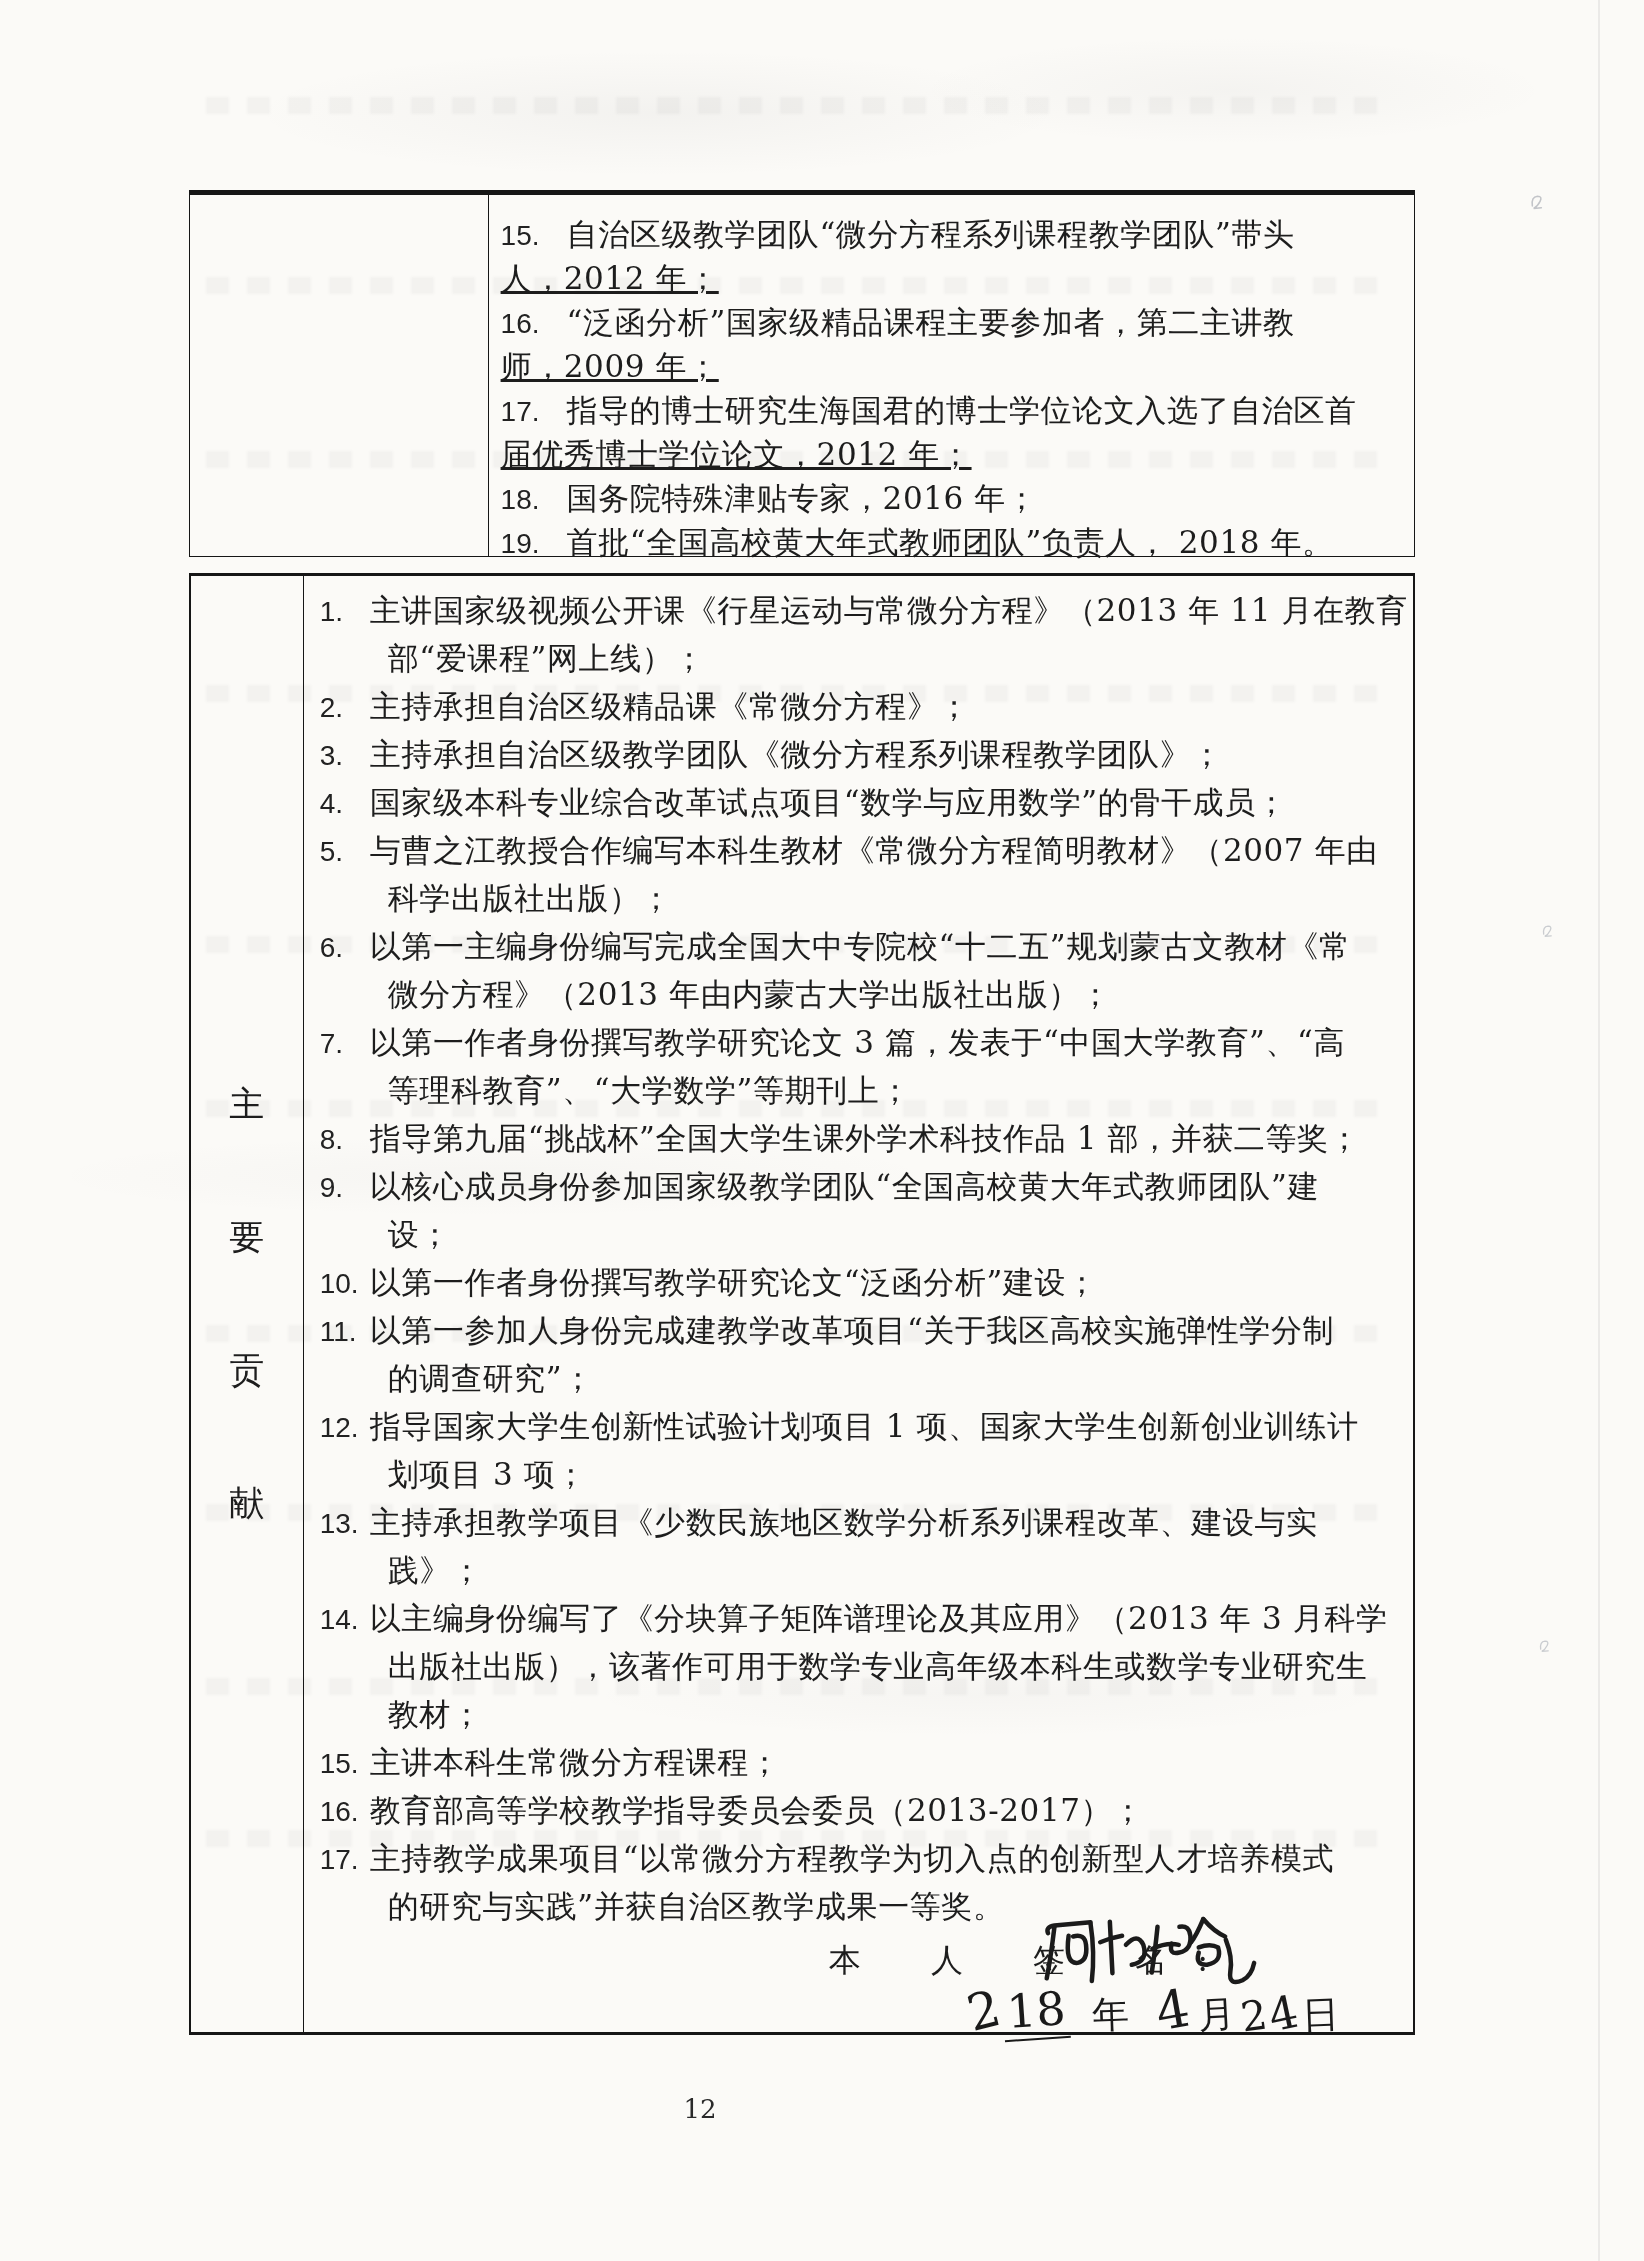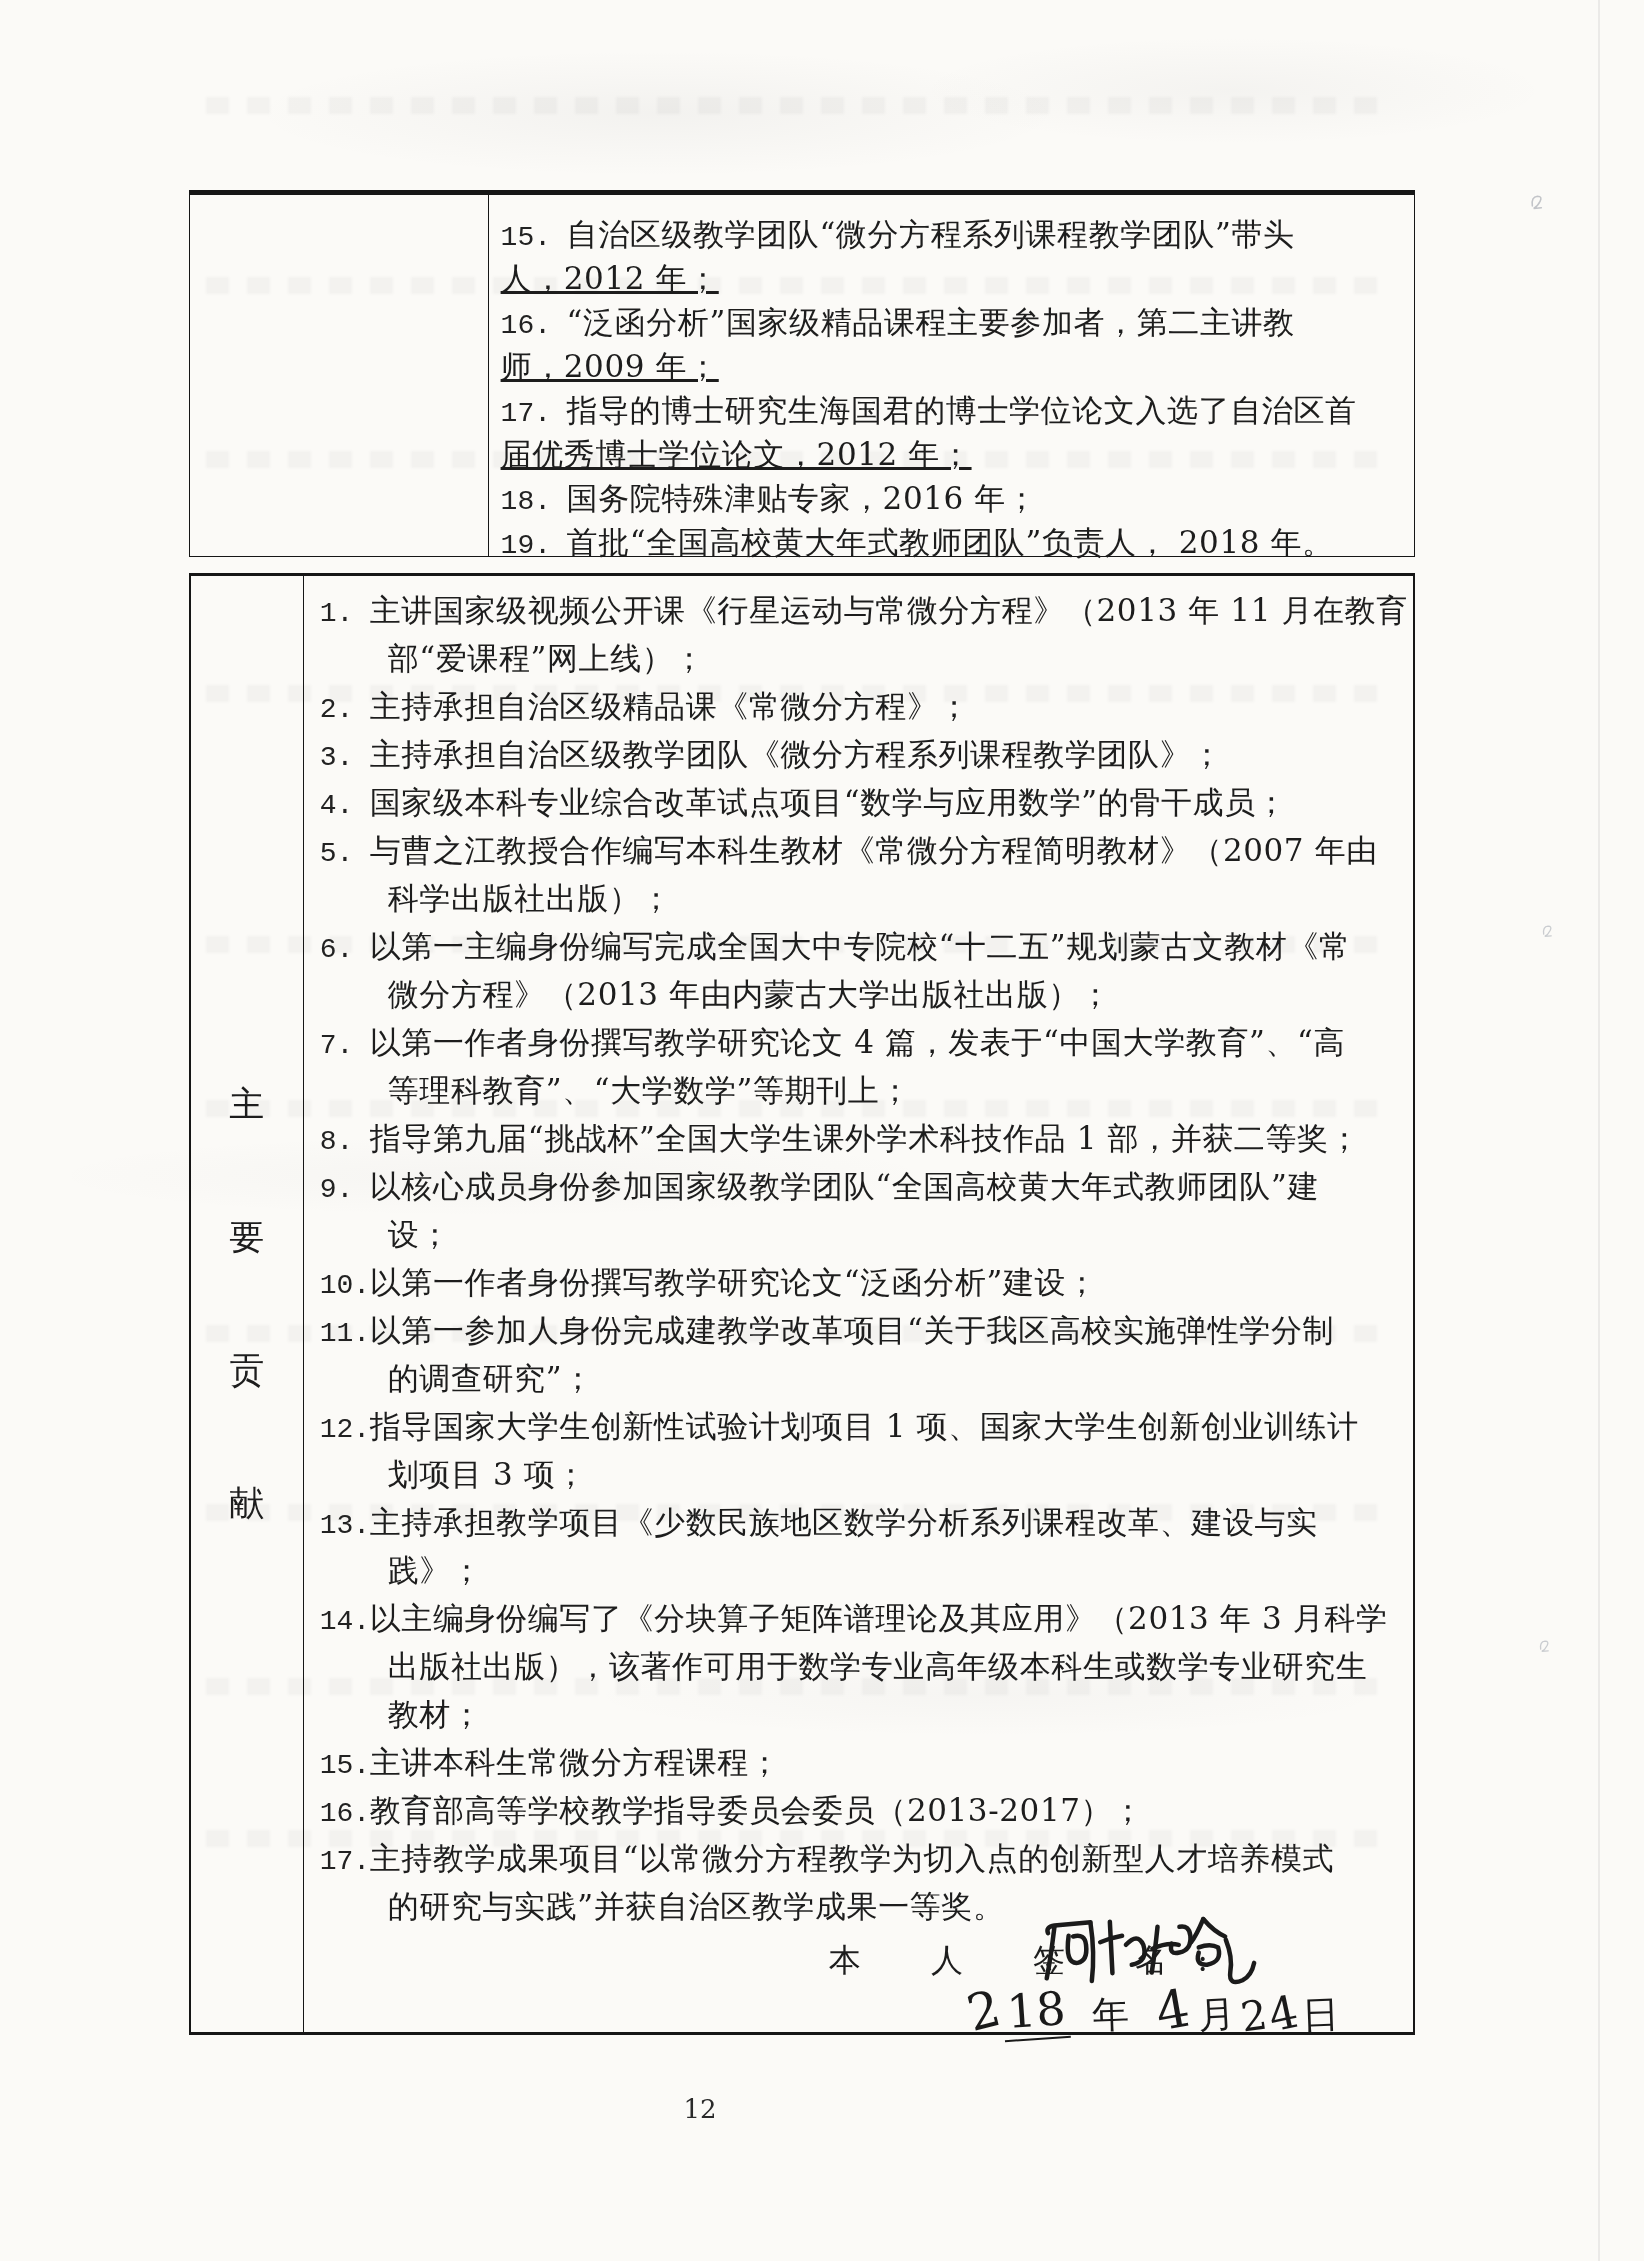--- a/index.html
+++ b/index.html
@@ -59,21 +59,21 @@
   .cell-main-content{
     flex:1;box-sizing:border-box;padding:10.3px 5.2px 0 16px;position:relative;
   }
 
   
   .ln{white-space:pre;display:flex;align-items:baseline;}
   .tbl-top .ln{height:44px;line-height:44px;}
   .tbl-main .ln{height:48px;line-height:48px;}
   .no{
     display:inline-block;font-size:28px;
-    font-family:Liberation Mono, monospace;
+    font-family:Liberation Sans, sans-serif;
     color:#222;flex:0 0 auto;
   }
   .tbl-top .no{width:66px;}
   .tbl-main .no{width:50px;}
   .tx{font-size:31px;letter-spacing:0.6px;white-space:pre;color:#1d1d1d;}
   .ln.cont-flush{padding-left:0;text-decoration:underline;}
   .ln.cont-indent{padding-left:64px;}
   .tbl-main .ln.cont-indent .tx{margin-left:4px;}
 
   
@@ -161,21 +161,21 @@
   <div class="cell-main-content">
     <div class="ln"><span class="no">1.</span><span class="tx">主讲国家级视频公开课《行星运动与常微分方程》（2013 年 11 月在教育</span></div>
     <div class="ln cont-indent"><span class="tx">部“爱课程”网上线）；</span></div>
     <div class="ln"><span class="no">2.</span><span class="tx">主持承担自治区级精品课《常微分方程》；</span></div>
     <div class="ln"><span class="no">3.</span><span class="tx">主持承担自治区级教学团队《微分方程系列课程教学团队》；</span></div>
     <div class="ln"><span class="no">4.</span><span class="tx">国家级本科专业综合改革试点项目“数学与应用数学”的骨干成员；</span></div>
     <div class="ln"><span class="no">5.</span><span class="tx">与曹之江教授合作编写本科生教材《常微分方程简明教材》（2007 年由</span></div>
     <div class="ln cont-indent"><span class="tx">科学出版社出版）；</span></div>
     <div class="ln"><span class="no">6.</span><span class="tx">以第一主编身份编写完成全国大中专院校“十二五”规划蒙古文教材《常</span></div>
     <div class="ln cont-indent"><span class="tx">微分方程》（2013 年由内蒙古大学出版社出版）；</span></div>
-    <div class="ln"><span class="no">7.</span><span class="tx">以第一作者身份撰写教学研究论文 4 篇，发表于“中国大学教育”、“高</span></div>
+    <div class="ln"><span class="no">7.</span><span class="tx">以第一作者身份撰写教学研究论文 3 篇，发表于“中国大学教育”、“高</span></div>
     <div class="ln cont-indent"><span class="tx">等理科教育”、“大学数学”等期刊上；</span></div>
     <div class="ln"><span class="no">8.</span><span class="tx">指导第九届“挑战杯”全国大学生课外学术科技作品 1 部，并获二等奖；</span></div>
     <div class="ln"><span class="no">9.</span><span class="tx">以核心成员身份参加国家级教学团队“全国高校黄大年式教师团队”建</span></div>
     <div class="ln cont-indent"><span class="tx">设；</span></div>
     <div class="ln"><span class="no">10.</span><span class="tx">以第一作者身份撰写教学研究论文“泛函分析”建设；</span></div>
     <div class="ln"><span class="no">11.</span><span class="tx">以第一参加人身份完成建教学改革项目“关于我区高校实施弹性学分制</span></div>
     <div class="ln cont-indent"><span class="tx">的调查研究”；</span></div>
     <div class="ln"><span class="no">12.</span><span class="tx">指导国家大学生创新性试验计划项目 1 项、国家大学生创新创业训练计</span></div>
     <div class="ln cont-indent"><span class="tx">划项目 3 项；</span></div>
     <div class="ln"><span class="no">13.</span><span class="tx">主持承担教学项目《少数民族地区数学分析系列课程改革、建设与实</span></div>

